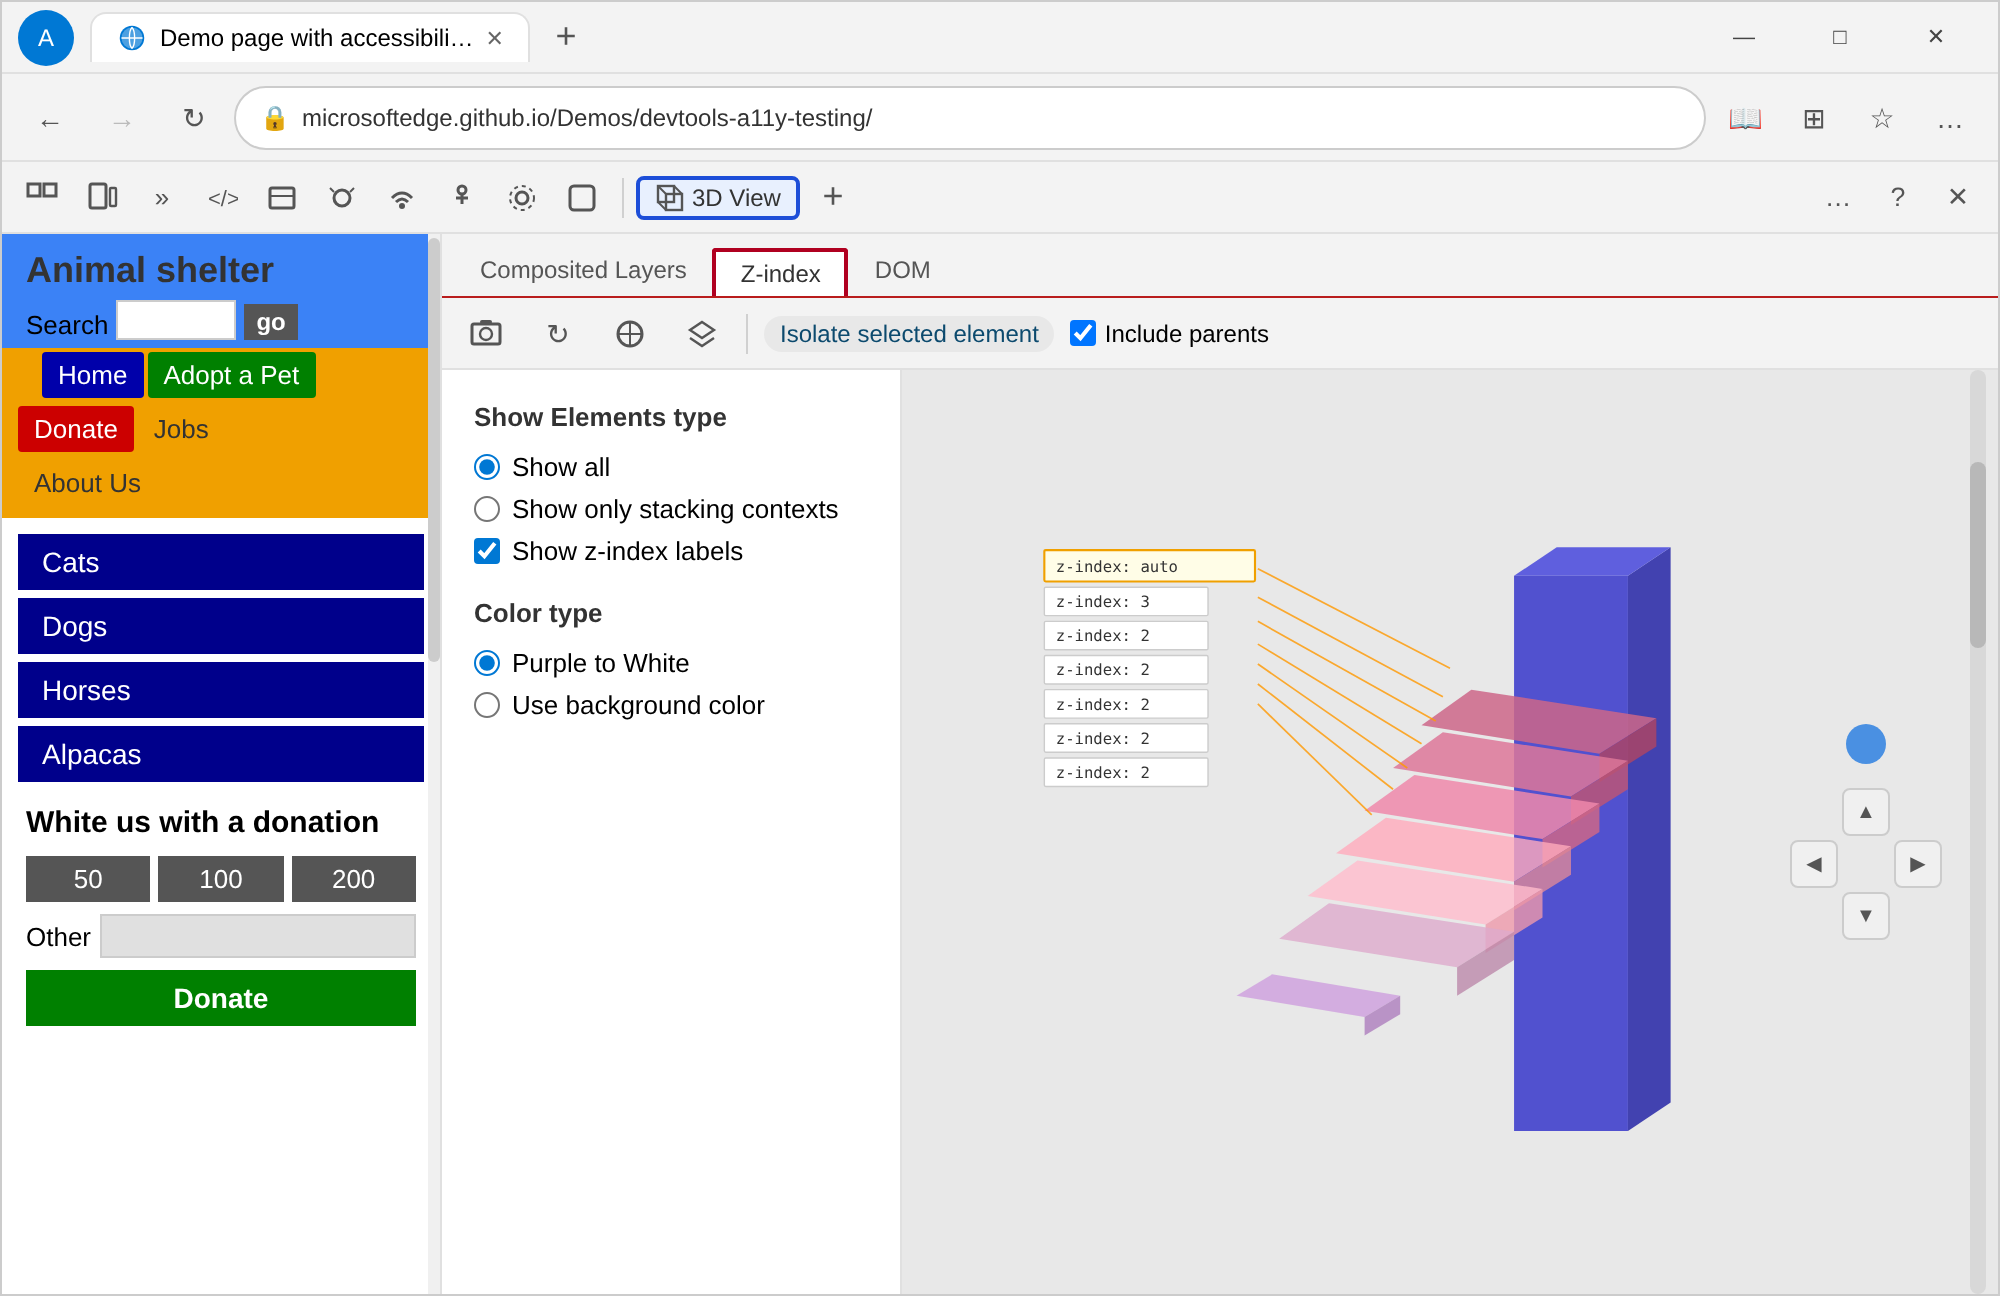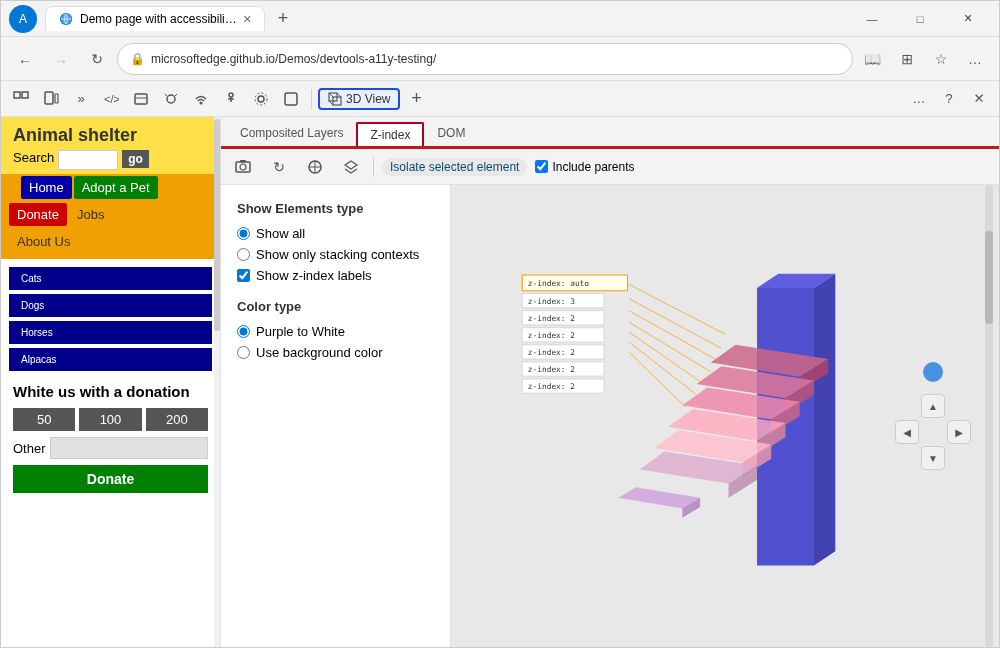--- a/index.html
+++ b/index.html
@@ -40,52 +40,52 @@
     .toolbar-close-btn { width: 28px; height: 28px; border: none; background: none; border-radius: 4px; cursor: pointer; display: flex; align-items: center; justify-content: center; color: #555; }
 
     
     .main-content { flex: 1; display: flex; overflow: hidden; }
 
     
     .webpage-panel { width: 220px; min-width: 220px; background: white; border-right: 1px solid #e0e0e0; overflow-y: auto; position: relative; }
     .webpage-scrollbar { position: absolute; right: 0; top: 0; width: 6px; height: 100%; background: #f0f0f0; }
     .webpage-scrollbar-thumb { width: 6px; background: #ccc; border-radius: 3px; height: 40%; margin-top: 30%; }
 
-    .site-header { background: #fde047; padding: 8px 12px 4px; }
+    .site-header { background: #3b82f6; padding: 8px 12px 4px; }
     .site-title { font-size: 18px; font-weight: bold; color: #333; }
-    .site-search { display: flex; align-items: flex-start; gap: 4px; margin-top: 4px; }
+    .site-search { display: flex; align-items: flex-end; gap: 4px; margin-top: 4px; }
     .site-search-input { width: 60px; height: 20px; border: 1px solid #ccc; font-size: 12px; padding: 0 4px; }
     .site-search-btn { background: #555; color: white; border: none; padding: 2px 6px; font-size: 12px; cursor: pointer; font-weight: bold; }
 
     .site-nav { background: #f0a000; padding: 0 0 4px; }
     .nav-row { display: flex; gap: 2px; padding: 2px 8px; flex-wrap: wrap; }
     .nav-item { padding: 4px 8px; font-size: 13px; cursor: pointer; border-radius: 2px; color: #333; text-decoration: none; display: inline-block; }
     .nav-item.home { background: #0000aa; color: white; margin-left: 12px; }
     .nav-item.adopt { background: #008000; color: white; }
     .nav-item.donate { background: #cc0000; color: white; }
     .nav-item.jobs { background: #f0a000; color: #333; }
     .nav-item.about { background: #f0a000; color: #333; display: block; width: fit-content; }
 
     .site-content { padding: 8px; }
     .category-list { display: flex; flex-direction: column; gap: 4px; margin-bottom: 12px; }
-    .category-item { background: #00008b; color: white; padding: 6px 12px; font-size: 10px; cursor: pointer; }
+    .category-item { background: #00008b; color: white; padding: 6px 12px; font-size: 14px; cursor: pointer; }
 
     .donation-section { padding: 0 4px; }
     .donation-title { font-size: 15px; font-weight: bold; margin-bottom: 8px; }
     .donation-amounts { display: flex; gap: 4px; margin-bottom: 6px; }
     .donation-btn { background: #555; color: white; border: none; padding: 4px 10px; font-size: 13px; cursor: pointer; flex: 1; }
     .donation-other { display: flex; align-items: center; gap: 4px; }
     .donation-other-input { flex: 1; height: 22px; border: 1px solid #ccc; background: #e0e0e0; }
     .donation-submit { width: 100%; background: #008000; color: white; border: none; padding: 6px; font-size: 14px; font-weight: bold; cursor: pointer; margin-top: 6px; }
 
     
     .devtools-panel { flex: 1; display: flex; flex-direction: column; background: white; overflow: hidden; }
 
     
-    .devtools-tabs { height: 32px; background: #f3f3f3; border-bottom: 3px solid #b91c1c; display: flex; align-items: flex-end; padding: 0 6px; }
+    .devtools-tabs { height: 32px; background: #f3f3f3; border-bottom: 1px solid #b91c1c; display: flex; align-items: flex-end; padding: 0 6px; }
     .devtools-tab { padding: 6px 12px; font-size: 12px; cursor: pointer; color: #555; border: 1px solid transparent; border-bottom: none; }
     .devtools-tab.active { background: white; border-color: #e0e0e0; border-bottom-color: white; color: #333; border-top: 2px solid #b00020; }
 
     
     .devtools-second-toolbar { height: 36px; background: #f3f3f3; border-bottom: 1px solid #e0e0e0; display: flex; align-items: center; padding: 0 8px; gap: 8px; }
     .devtools-icon-btn { width: 28px; height: 28px; border: none; background: none; border-radius: 4px; cursor: pointer; display: flex; align-items: center; justify-content: center; color: #555; font-size: 14px; }
     .devtools-separator { width: 1px; height: 20px; background: #d0d0d0; }
     .isolate-label { font-size: 12px; color: #0c4a6e; font-weight: 500; background: #e8e8e8; padding: 2px 8px; border-radius: 12px; }
     .include-parents { display: flex; align-items: center; gap: 4px; font-size: 12px; cursor: pointer; }
     .include-parents input { cursor: pointer; }

